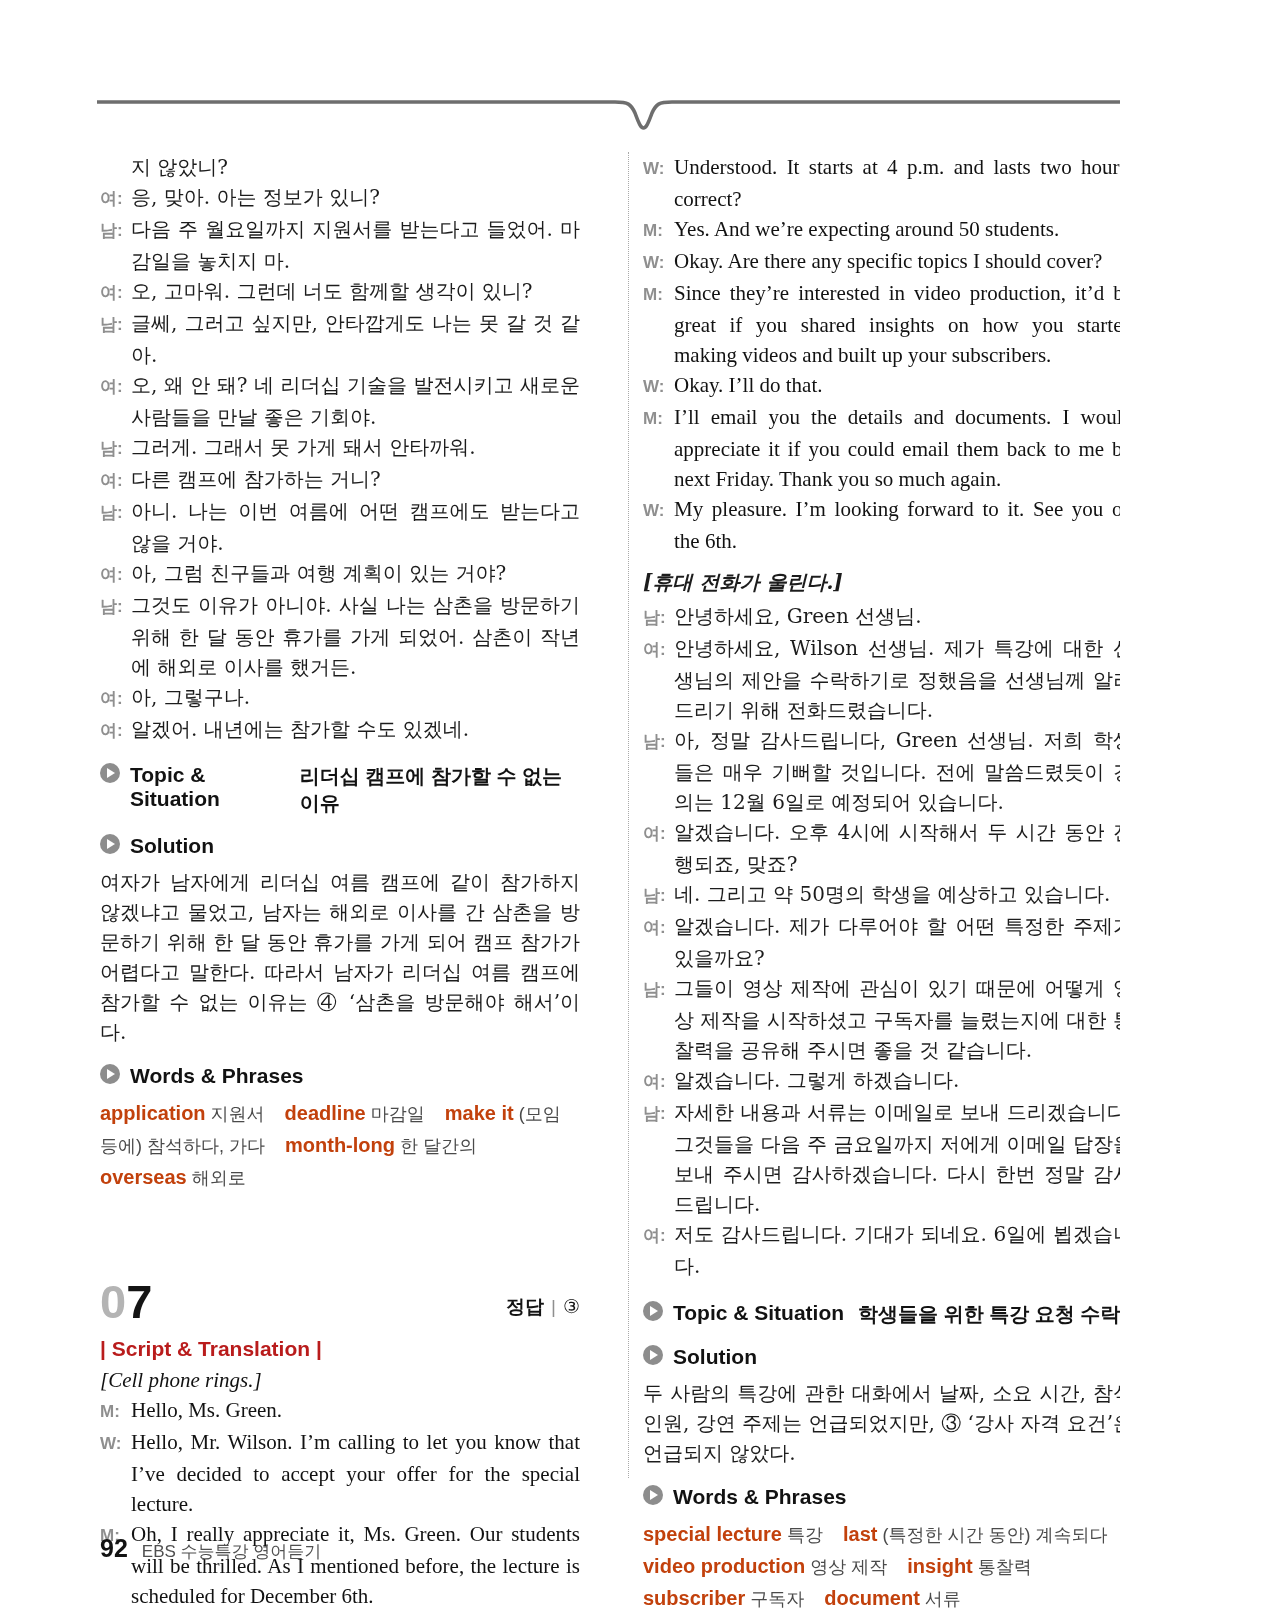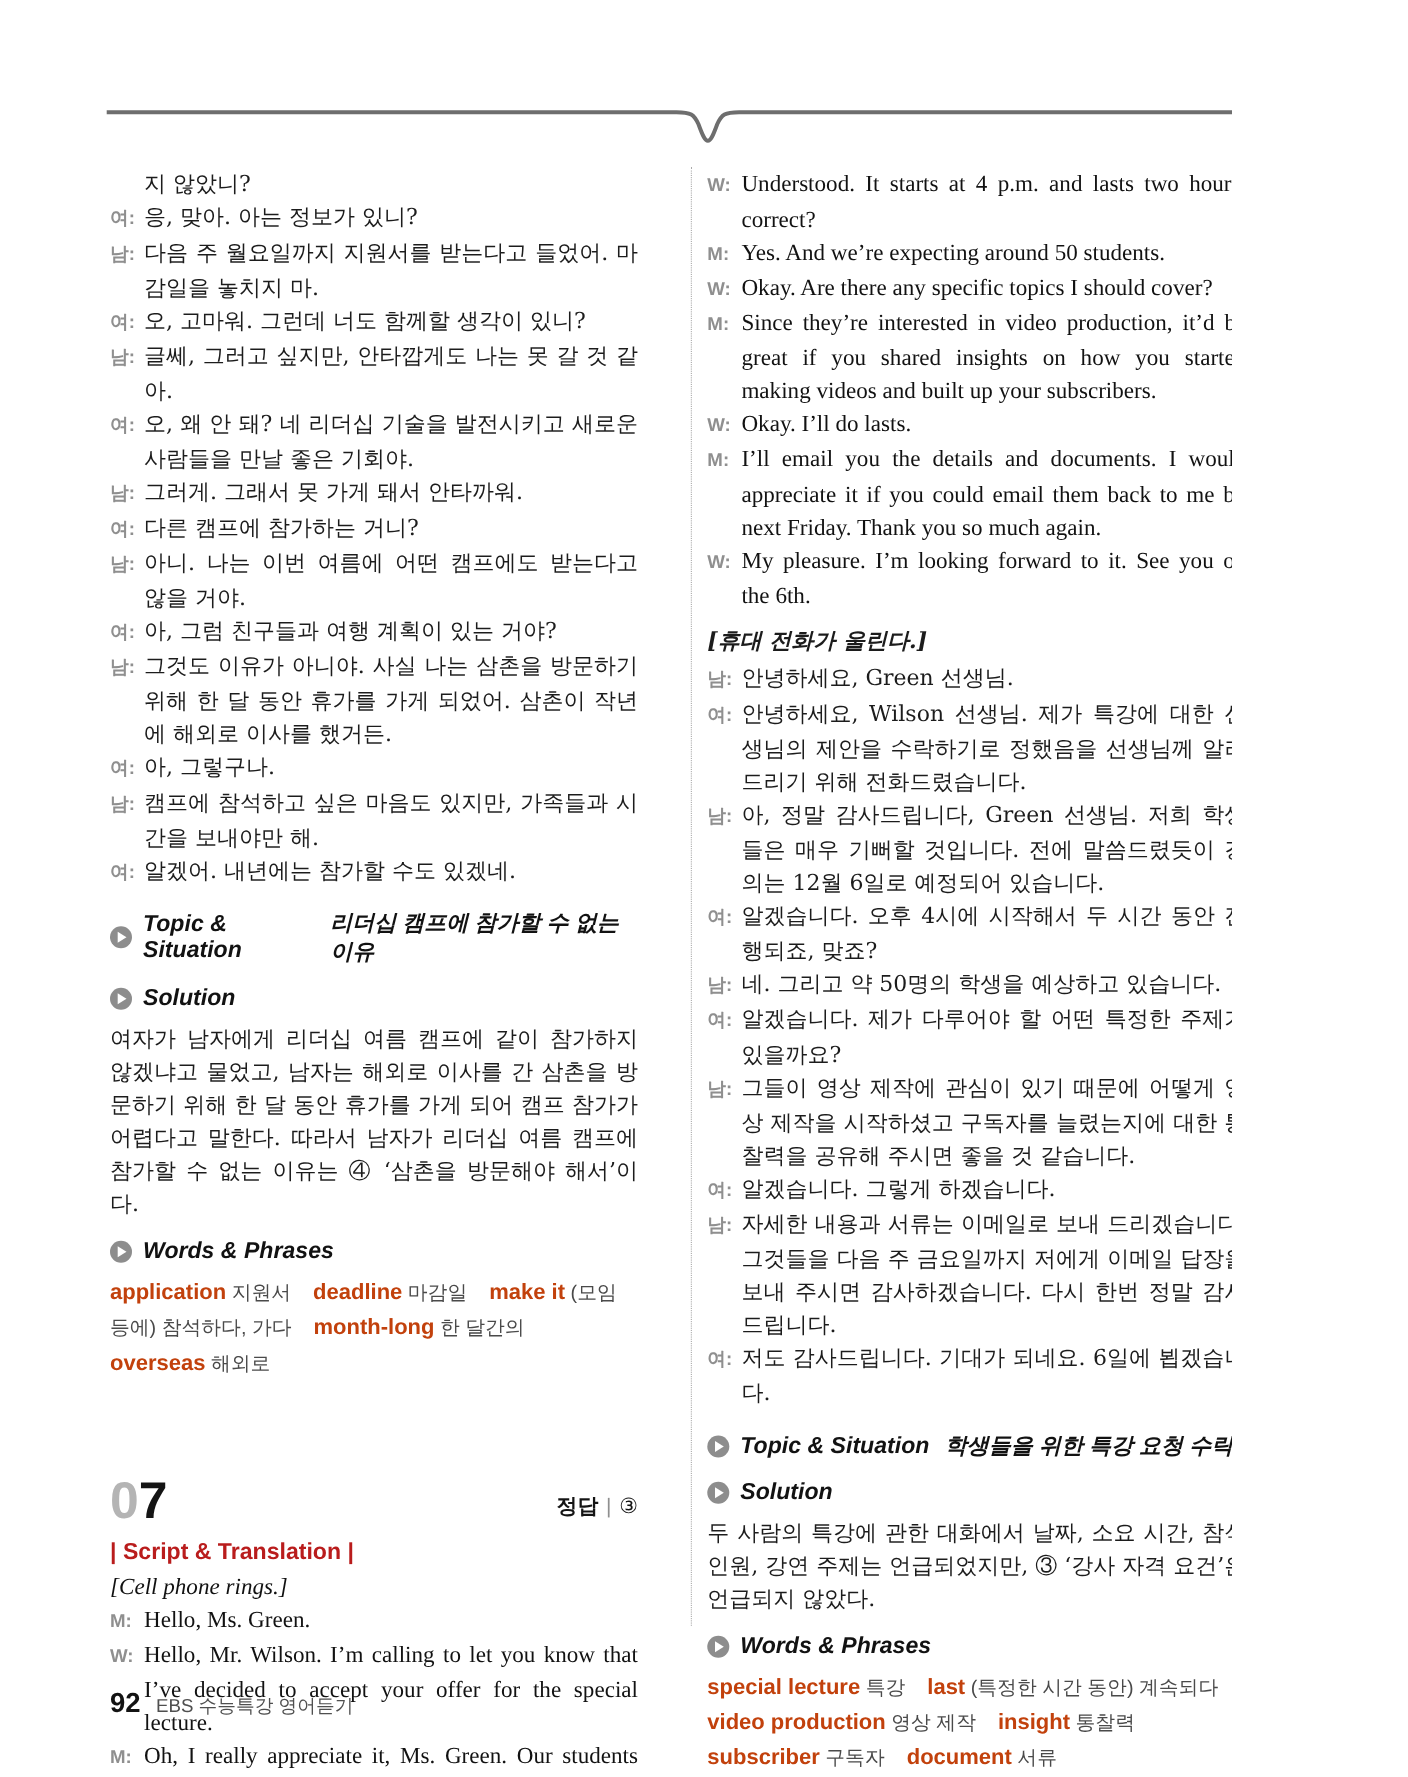--- a/index.html
+++ b/index.html
@@ -12,21 +12,21 @@
   .divider{flex:0 0 auto;width:0;border-left:1.5px dotted #a9a9a9;margin-left:48px;margin-right:14px;height:1326px;}
 
   
   .dline{position:relative;padding-left:31px;text-align:justify;}
   .dialogue.ko .dline{font-family:"DejaVu Serif", serif;font-size:20px;line-height:30px;color:#1c1c1c;}
   .dialogue.en .dline{font-family:"Liberation Serif", serif;font-size:21px;line-height:30px;color:#121212;}
   .spk{display:inline-block;width:31px;margin-left:-31px;font-family:"Liberation Sans", sans-serif;
        font-weight:700;font-size:17px;color:#8f8f8f;}
 
   
-  .sec-head{margin-top:17px;display:flex;align-items:center;font-style:italic;}
+  .sec-head{margin-top:17px;display:flex;}
   .play-icon{width:20px;height:20px;border-radius:50%;background:#8d8d8d;position:relative;flex:0 0 auto;}
   .play-icon::after{content:"";position:absolute;left:7px;top:5px;
        border-left:8px solid #ffffff;border-top:5px solid transparent;border-bottom:5px solid transparent;}
   .sec-label{font-weight:700;font-size:21px;color:#121212;margin-left:10px;letter-spacing:0;}
   .topic-text{font-weight:700;font-size:20px;color:#121212;margin-left:14px;}
 
   .solution-text{margin:9px 0 0;font-family:"DejaVu Serif", serif;font-size:20px;line-height:30px;
        text-align:justify;color:#1c1c1c;}
 
   .words-body{margin:10px 0 0;line-height:31px;text-align:left;}
@@ -70,21 +70,20 @@
           <div class="dline"><span class="spk">남:</span><span>다음 주 월요일까지 지원서를 받는다고 들었어. 마감일을 놓치지 마.</span></div>
           <div class="dline"><span class="spk">여:</span><span>오, 고마워. 그런데 너도 함께할 생각이 있니?</span></div>
           <div class="dline"><span class="spk">남:</span><span>글쎄, 그러고 싶지만, 안타깝게도 나는 못 갈 것 같아.</span></div>
           <div class="dline"><span class="spk">여:</span><span>오, 왜 안 돼? 네 리더십 기술을 발전시키고 새로운 사람들을 만날 좋은 기회야.</span></div>
           <div class="dline"><span class="spk">남:</span><span>그러게. 그래서 못 가게 돼서 안타까워.</span></div>
           <div class="dline"><span class="spk">여:</span><span>다른 캠프에 참가하는 거니?</span></div>
           <div class="dline"><span class="spk">남:</span><span>아니. 나는 이번 여름에 어떤 캠프에도 받는다고 않을 거야.</span></div>
           <div class="dline"><span class="spk">여:</span><span>아, 그럼 친구들과 여행 계획이 있는 거야?</span></div>
           <div class="dline"><span class="spk">남:</span><span>그것도 이유가 아니야. 사실 나는 삼촌을 방문하기 위해 한 달 동안 휴가를 가게 되었어. 삼촌이 작년에 해외로 이사를 했거든.</span></div>
           <div class="dline"><span class="spk">여:</span><span>아, 그렇구나.</span></div>
-          <div class="dline"><span class="spk">남:</span><span>캠프에 참석하고 싶은 마음도 있지만, 가족들과 시간을 보내야만 해.</span></div>
           <div class="dline"><span class="spk">여:</span><span>알겠어. 내년에는 참가할 수도 있겠네.</span></div>
         </div>
 
       <div class="sec-head">
         <span class="play-icon"></span>
         <span class="sec-label">Topic &amp; Situation</span>
         <span class="topic-text">리더십 캠프에 참가할 수 없는 이유</span>
       </div>
 
       <div class="sec-head">
@@ -120,21 +119,21 @@
 
     <div class="divider"></div>
 
     <div class="col-right">
 
       <div class="dialogue en">
           <div class="dline"><span class="spk">W:</span><span>Understood. It starts at 4 p.m. and lasts two hours, correct?</span></div>
           <div class="dline"><span class="spk">M:</span><span>Yes. And we’re expecting around 50 students.</span></div>
           <div class="dline"><span class="spk">W:</span><span>Okay. Are there any specific topics I should cover?</span></div>
           <div class="dline"><span class="spk">M:</span><span>Since they’re interested in video production, it’d be great if you shared insights on how you started making videos and built up your subscribers.</span></div>
-          <div class="dline"><span class="spk">W:</span><span>Okay. I’ll do lasts.</span></div>
+          <div class="dline"><span class="spk">W:</span><span>Okay. I’ll do that.</span></div>
           <div class="dline"><span class="spk">M:</span><span>I’ll email you the details and documents. I would appreciate it if you could email them back to me by next Friday. Thank you so much again.</span></div>
           <div class="dline"><span class="spk">W:</span><span>My pleasure. I’m looking forward to it. See you on the 6th.</span></div>
         </div>
 
       <div class="stage-ko">[휴대 전화가 울린다.]</div>
 
       <div class="dialogue ko">
           <div class="dline"><span class="spk">남:</span><span>안녕하세요, Green 선생님.</span></div>
           <div class="dline"><span class="spk">여:</span><span>안녕하세요, Wilson 선생님. 제가 특강에 대한 선생님의 제안을 수락하기로 정했음을 선생님께 알려 드리기 위해 전화드렸습니다.</span></div>
           <div class="dline"><span class="spk">남:</span><span>아, 정말 감사드립니다, Green 선생님. 저희 학생들은 매우 기뻐할 것입니다. 전에 말씀드렸듯이 강의는 12월 6일로 예정되어 있습니다.</span></div>

